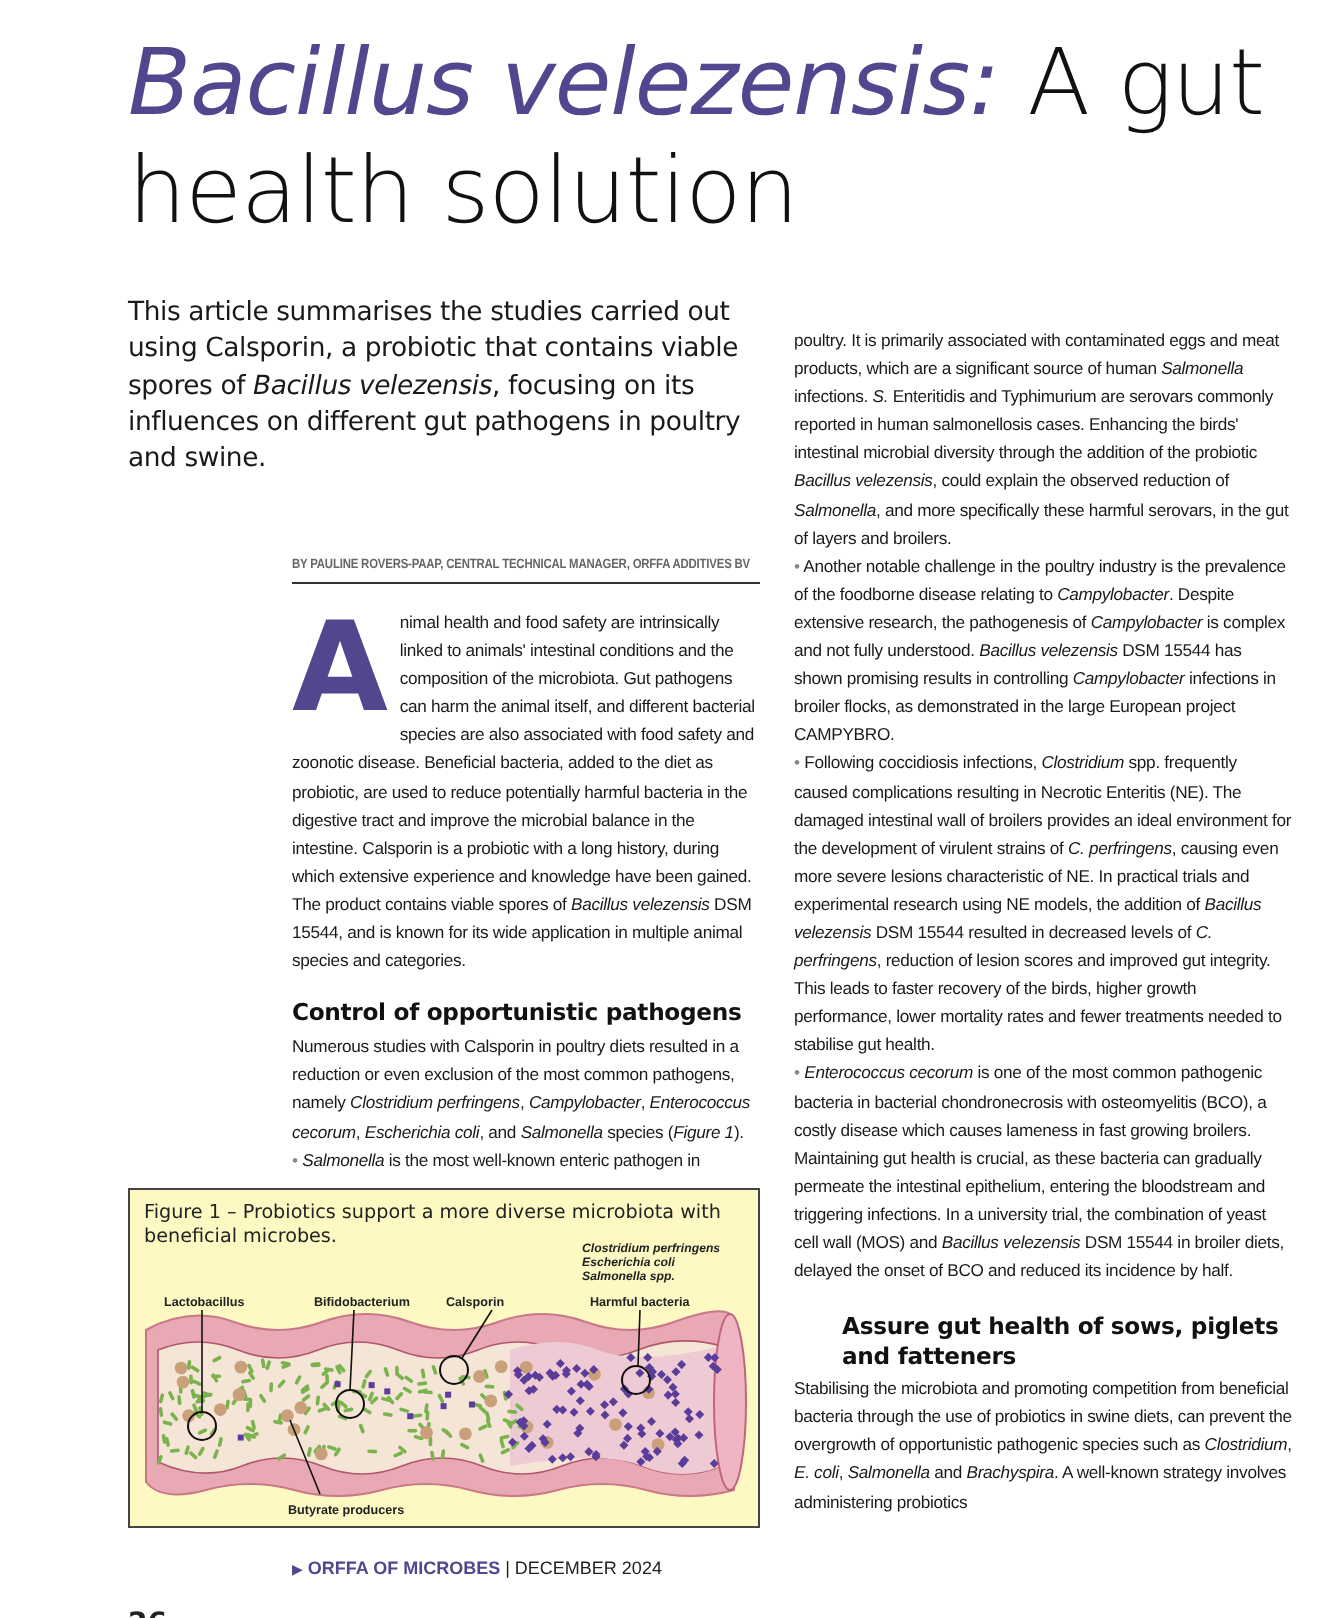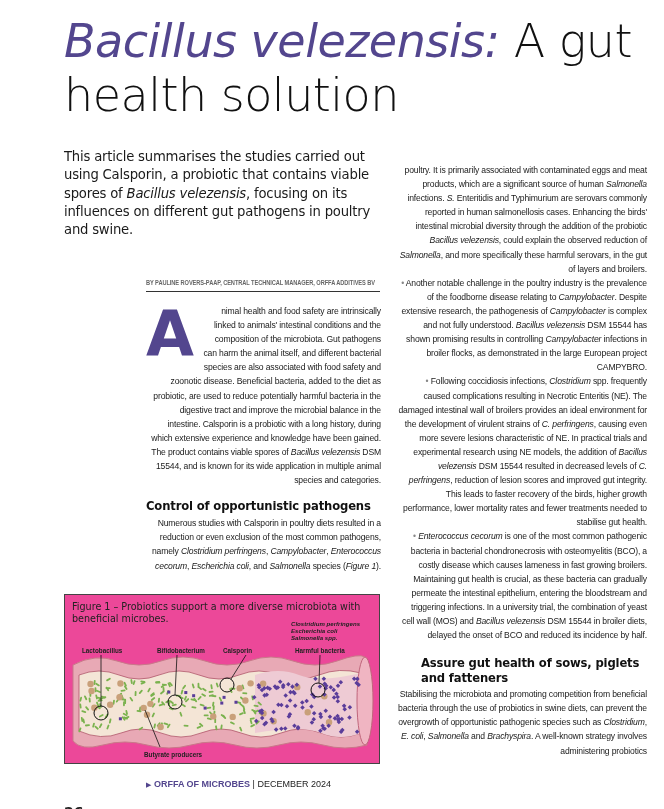--- a/index.html
+++ b/index.html
@@ -4,29 +4,29 @@
 <style>
   html,body{margin:0;padding:0;background:#fff;}
   body{width:664px;height:809px;position:relative;overflow:hidden;font-family:"Liberation Sans",sans-serif;color:#1a1a1a;}
   .title{position:absolute;left:64px;top:14px;width:580px;font-family:"DejaVu Sans",sans-serif;font-weight:200;font-size:46px;line-height:54px;letter-spacing:-0.5px;color:#111;margin:0;}
   .title .sci{font-style:italic;color:#53468e;font-weight:300;}
   .title span{font-weight:200;}
   .intro{position:absolute;left:64px;top:148px;width:310px;font-family:"DejaVu Sans",sans-serif;font-size:13.2px;line-height:18.3px;color:#1a1a1a;margin:0;letter-spacing:-0.2px;}
   .byline{position:absolute;left:146px;top:279px;width:233px;font-family:"Liberation Sans",sans-serif;font-size:6.7px;font-weight:bold;color:#666;letter-spacing:-0.1px;transform:scaleX(0.85);transform-origin:left;white-space:nowrap;}
   .byrule{position:absolute;left:146px;top:291px;width:234px;height:1px;background:#333;}
   .col{position:absolute;font-family:"Liberation Sans",sans-serif;font-size:8.6px;line-height:14.1px;color:#1a1a1a;letter-spacing:-0.15px;}
-  .col p{margin:0;text-align:right;}
+  .col p{margin:0;}
   .col1{left:146px;top:304px;width:235px;}
   .col2{left:397px;top:163px;width:250px;}
   .dropcap{float:left;font-family:"DejaVu Sans",sans-serif;font-weight:bold;font-size:62px;line-height:56px;color:#53468e;margin:2px 6px 0 0;height:58px;}
   .subhead{font-family:"DejaVu Sans",sans-serif;font-weight:bold;font-size:11.6px;line-height:15px;color:#111;margin:0;}
   .col1 .subhead{margin-top:12px;margin-bottom:2px;}
   .col2 .subhead{margin-top:14px;margin-bottom:1px;margin-left:24px;}
   .bullet::before{content:"\2022  ";color:#888;}
-  .figure{position:absolute;left:64px;top:594px;width:316px;height:170px;border:1px solid #444;box-sizing:border-box;background:#ec4899;}
+  .figure{position:absolute;left:64px;top:594px;width:316px;height:170px;border:1px solid #444;box-sizing:border-box;background:#fef9c3;}
   .fig-caption{position:absolute;left:7px;top:6px;width:300px;font-family:"DejaVu Sans",sans-serif;font-size:9.6px;line-height:11.5px;color:#222;margin:0;}
   .fig-svg{position:absolute;left:0;top:0;}
   .fig-label{font-family:"Liberation Sans",sans-serif;font-weight:bold;font-size:6.3px;fill:#222;}
   .fig-label-it{font-family:"Liberation Sans",sans-serif;font-weight:bold;font-style:italic;font-size:6.1px;fill:#222;}
   .footer-page{position:absolute;left:64px;top:804px;font-family:"DejaVu Sans",sans-serif;font-weight:bold;font-size:14px;color:#222;}
   .footer-pub{position:absolute;left:146px;top:779px;font-family:"Liberation Sans",sans-serif;font-size:9px;color:#222;}
   .footer-pub .arrow{color:#53468e;font-size:7px;}
   .footer-pub .mag{color:#53468e;font-weight:bold;}
 </style>
 </head>
@@ -36,20 +36,21 @@
 
 <p class="intro"><span>This article summarises the studies carried out using Calsporin, a probiotic that contains viable spores of </span><i>Bacillus velezensis</i><span>, focusing on its influences on different gut pathogens in poultry and swine.</span></p>
 
 <div class="byline">BY PAULINE ROVERS-PAAP, CENTRAL TECHNICAL MANAGER, ORFFA ADDITIVES BV</div>
 <div class="byrule"></div>
 
 <div class="col col1">
   <p><span class="dropcap">A</span><span>nimal health and food safety are intrinsically linked to animals' intestinal conditions and the composition of the microbiota. Gut pathogens can harm the animal itself, and different bacterial species are also associated with food safety and zoonotic disease. Beneficial bacteria, added to the diet as probiotic, are used to reduce potentially harmful bacteria in the digestive tract and improve the microbial balance in the intestine. Calsporin is a probiotic with a long history, during which extensive experience and knowledge have been gained. The product contains viable spores of </span><i>Bacillus velezensis</i><span> DSM 15544, and is known for its wide application in multiple animal species and categories.</span></p>
   <h2 class="subhead">Control of opportunistic pathogens</h2>
   <p><span>Numerous studies with Calsporin in poultry diets resulted in a reduction or even exclusion of the most common pathogens, namely </span><i>Clostridium perfringens</i><span>, </span><i>Campylobacter</i><span>, </span><i>Enterococcus cecorum</i><span>, </span><i>Escherichia coli</i><span>, and </span><i>Salmonella</i><span> species (</span><i>Figure 1</i><span>).</span></p>
+  <p class="bullet"><i>Salmonella</i><span> is the most well-known enteric pathogen in</span></p>
 </div>
 
 <div class="col col2">
   <p><span>poultry. It is primarily associated with contaminated eggs and meat products, which are a significant source of human </span><i>Salmonella</i><span> infections. </span><i>S.</i><span> Enteritidis and Typhimurium are serovars commonly reported in human salmonellosis cases. Enhancing the birds' intestinal microbial diversity through the addition of the probiotic </span><i>Bacillus velezensis</i><span>, could explain the observed reduction of </span><i>Salmonella</i><span>, and more specifically these harmful serovars, in the gut of layers and broilers.</span></p>
   <p class="bullet"><span>Another notable challenge in the poultry industry is the prevalence of the foodborne disease relating to </span><i>Campylobacter</i><span>. Despite extensive research, the pathogenesis of </span><i>Campylobacter</i><span> is complex and not fully understood. </span><i>Bacillus velezensis</i><span> DSM 15544 has shown promising results in controlling </span><i>Campylobacter</i><span> infections in broiler flocks, as demonstrated in the large European project CAMPYBRO.</span></p>
   <p class="bullet"><span>Following coccidiosis infections, </span><i>Clostridium</i><span> spp. frequently caused complications resulting in Necrotic Enteritis (NE). The damaged intestinal wall of broilers provides an ideal environment for the development of virulent strains of </span><i>C. perfringens</i><span>, causing even more severe lesions characteristic of NE. In practical trials and experimental research using NE models, the addition of </span><i>Bacillus velezensis</i><span> DSM 15544 resulted in decreased levels of </span><i>C. perfringens</i><span>, reduction of lesion scores and improved gut integrity. This leads to faster recovery of the birds, higher growth performance, lower mortality rates and fewer treatments needed to stabilise gut health.</span></p>
   <p class="bullet"><i>Enterococcus cecorum</i><span> is one of the most common pathogenic bacteria in bacterial chondronecrosis with osteomyelitis (BCO), a costly disease which causes lameness in fast growing broilers. Maintaining gut health is crucial, as these bacteria can gradually permeate the intestinal epithelium, entering the bloodstream and triggering infections. In a university trial, the combination of yeast cell wall (MOS) and </span><i>Bacillus velezensis</i><span> DSM 15544 in broiler diets, delayed the onset of BCO and reduced its incidence by half.</span></p>
   <h2 class="subhead">Assure gut health of sows, piglets and fatteners</h2>
   <p><span>Stabilising the microbiota and promoting competition from beneficial bacteria through the use of probiotics in swine diets, can prevent the overgrowth of opportunistic pathogenic species such as </span><i>Clostridium</i><span>, </span><i>E. coli</i><span>, </span><i>Salmonella</i><span> and </span><i>Brachyspira</i><span>. A well-known strategy involves administering probiotics</span></p>
 </div>

